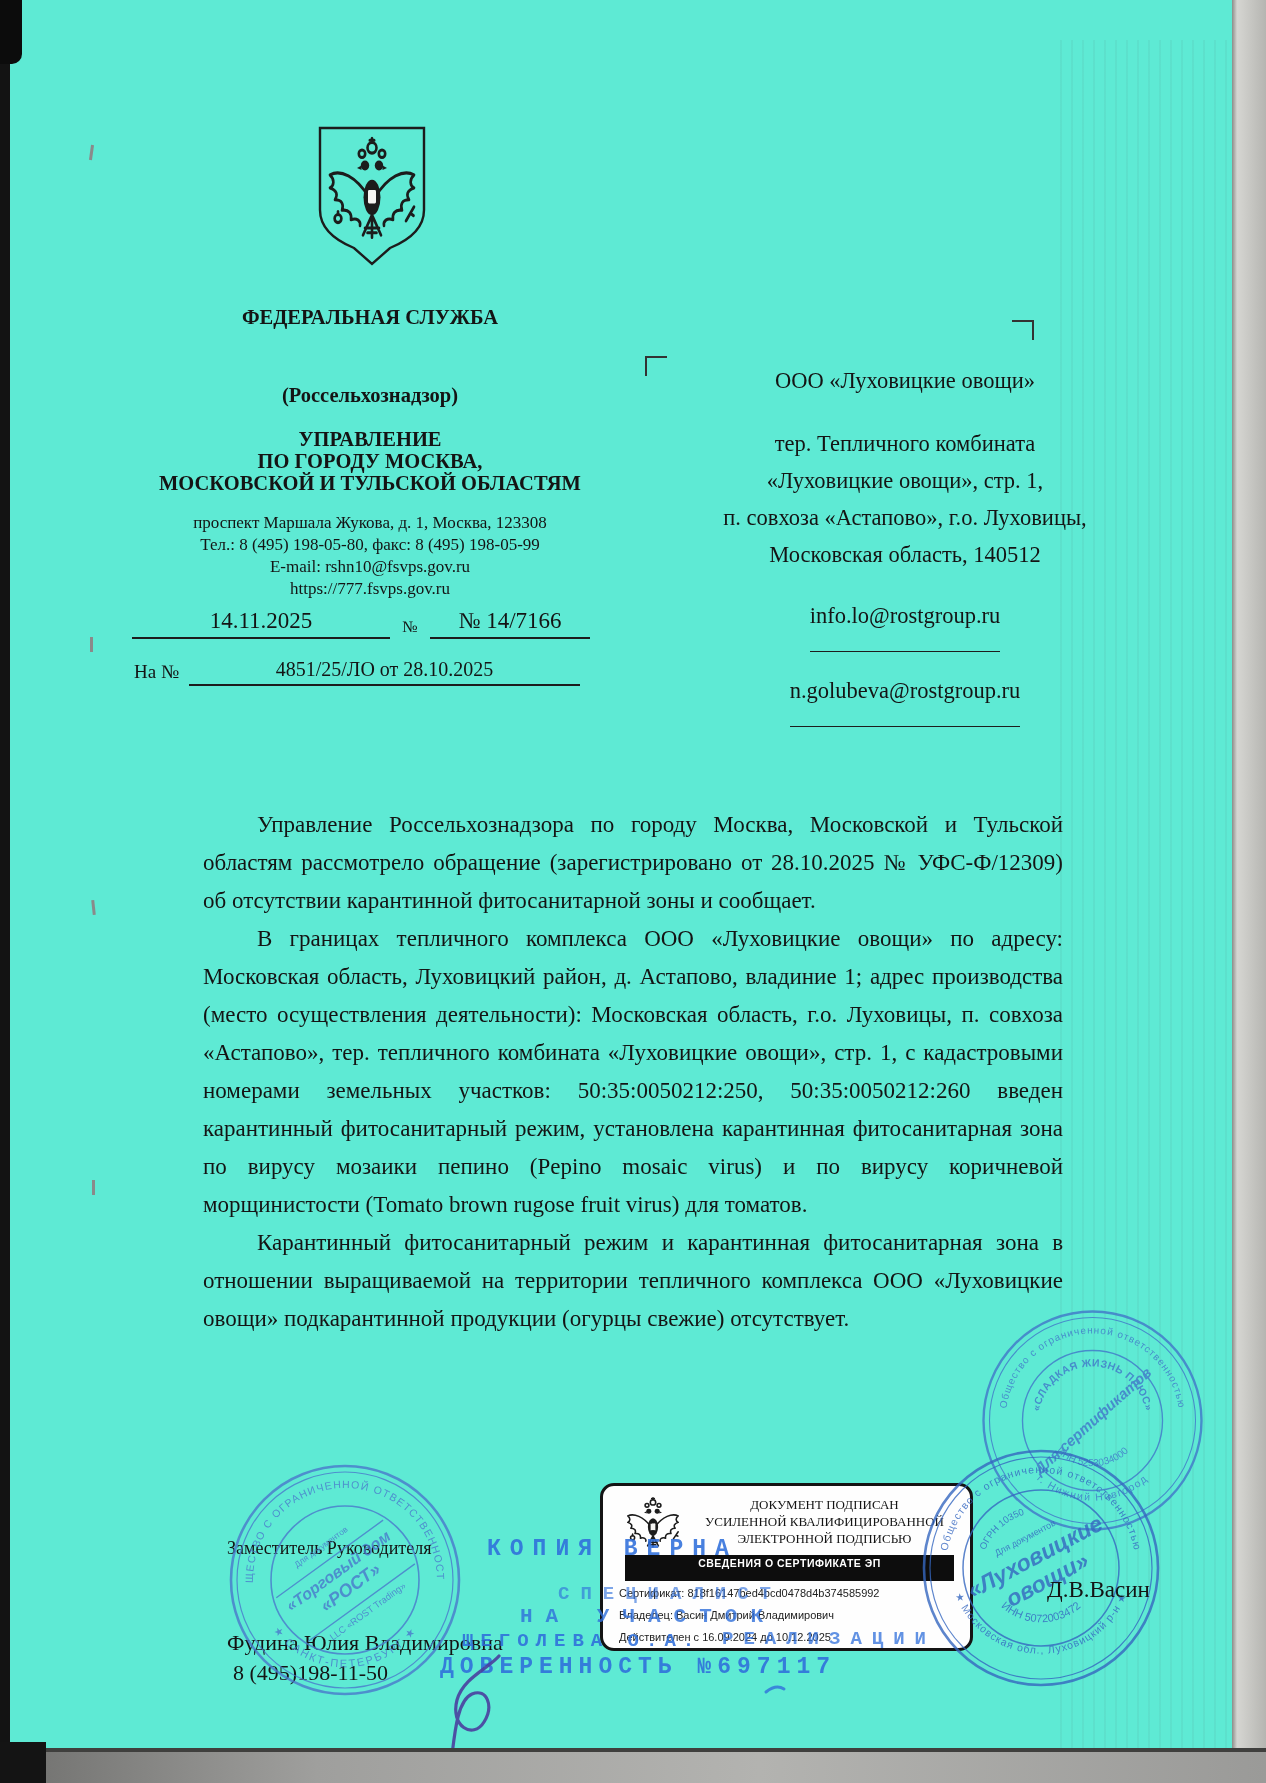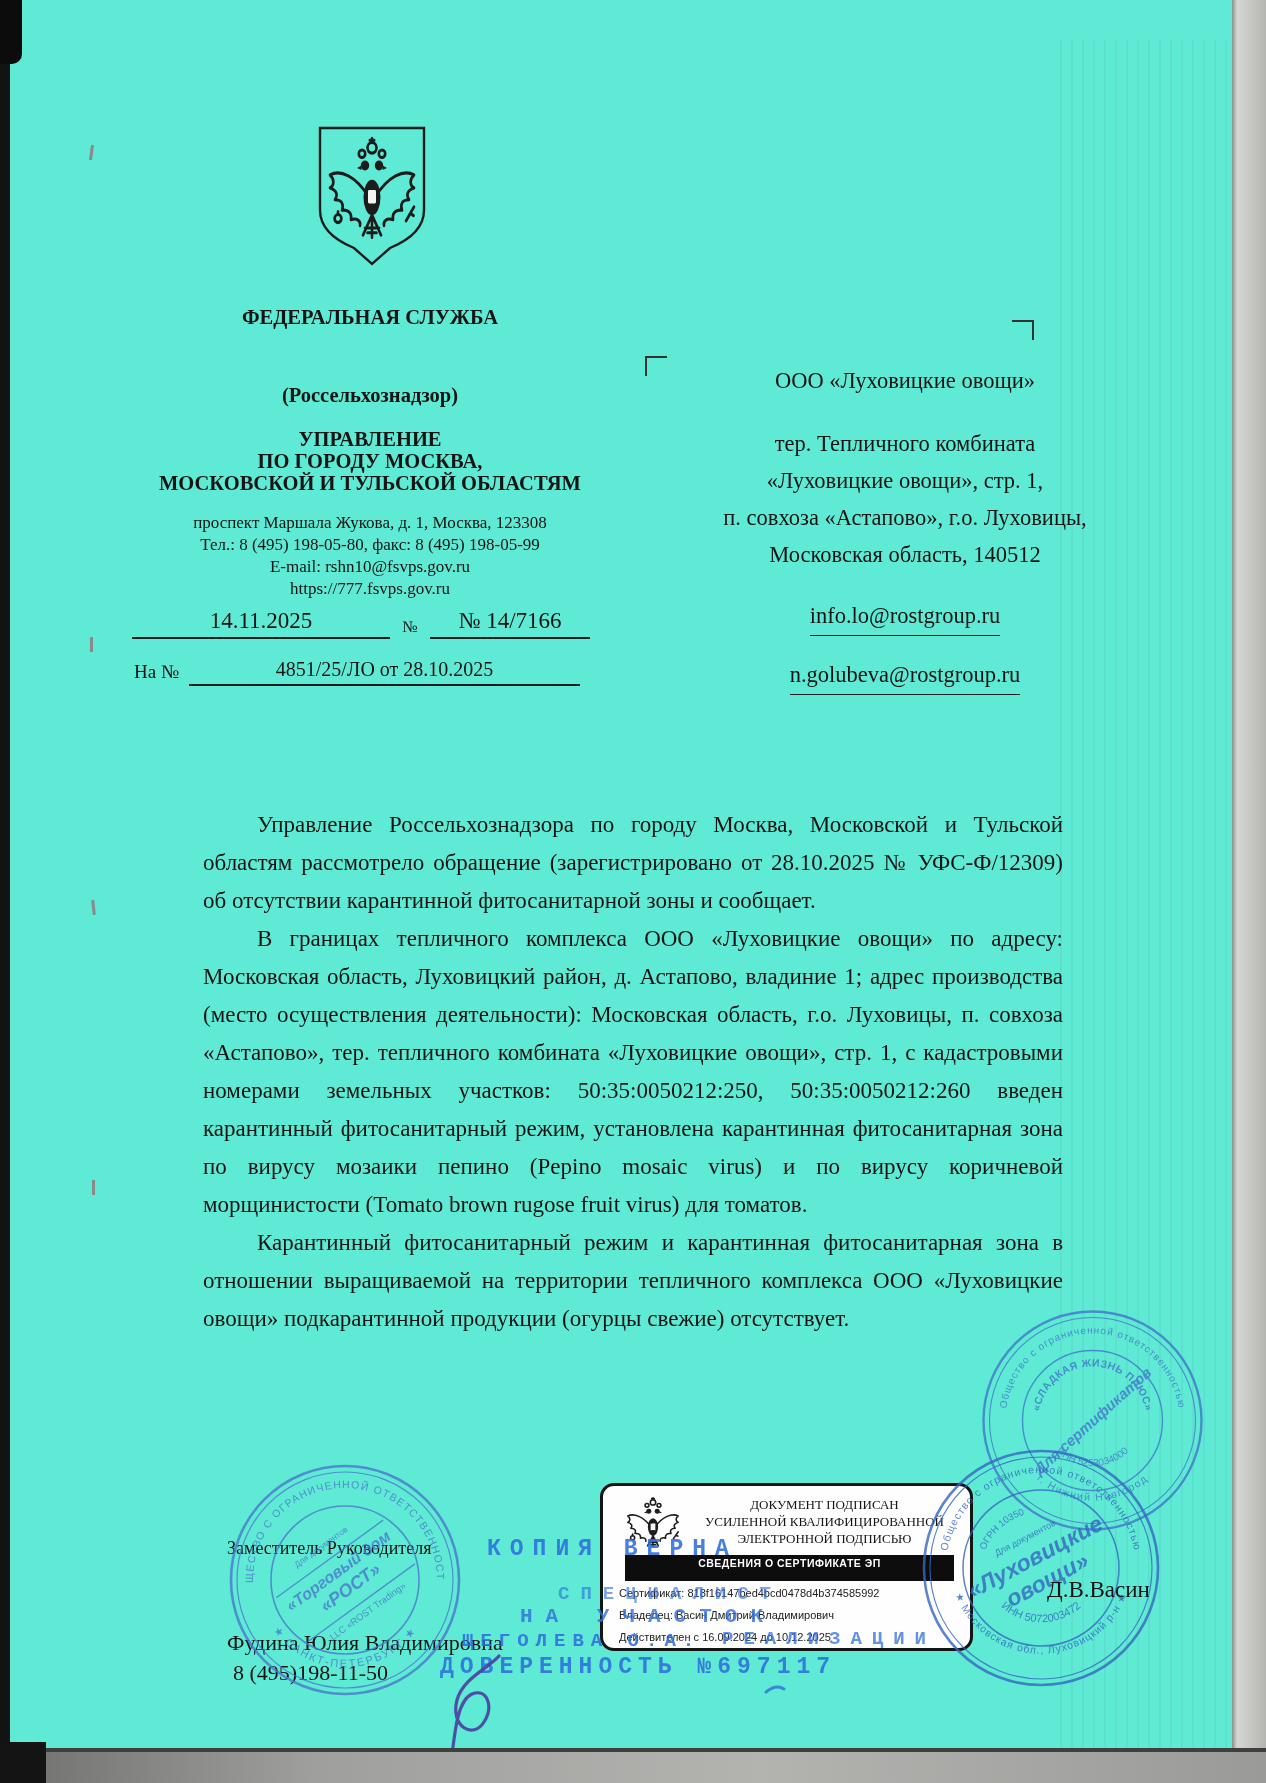--- a/index.html
+++ b/index.html
@@ -27,21 +27,21 @@
   .seg{border-bottom:2px solid #1c1c1c;text-align:center;padding-bottom:3px;font-size:23px;}
   .seg-date{width:258px;}
   .seg-num{flex:1;}
   .nos{width:36px;font-size:16px;padding:0 2px 3px;text-align:center;}
   .refrow{left:132px;top:658px;width:448px;display:flex;align-items:flex-end;}
   .reflabel{font-size:19px;padding:0 10px 3px 2px;white-space:nowrap;}
   .refseg{flex:1;border-bottom:2px solid #1c1c1c;text-align:center;font-size:20px;padding-bottom:3px;}
   
   .rcpt{left:680px;top:362px;width:450px;text-align:center;font-size:22.5px;line-height:37px;}
   .rcpt .gap1{margin-top:26px;}
-  .mail{display:inline-block;border-bottom:1.6px solid #1d1d1d;padding-bottom:1px;}
+  .mail{display:inline-block;border-bottom:1.6px solid #1d1d1d;padding-bottom:17px;}
   .mail1{margin-top:24px;}
   .mail2{margin-top:20px;}
   .bracket{width:20px;height:18px;z-index:3;}
   .bracket-l{left:645px;top:356px;border-left:2.5px solid #333;border-top:2.5px solid #333;}
   .bracket-r{left:1012px;top:320px;border-right:2.5px solid #333;border-top:2.5px solid #333;}
   
   .bodytxt{left:203px;top:806px;width:860px;font-size:23px;line-height:38px;text-align:justify;z-index:1;}
   .bodytxt p{margin:0;text-indent:54px;}
   
   .sig-title{left:227px;top:1538px;font-size:18px;z-index:4;}

